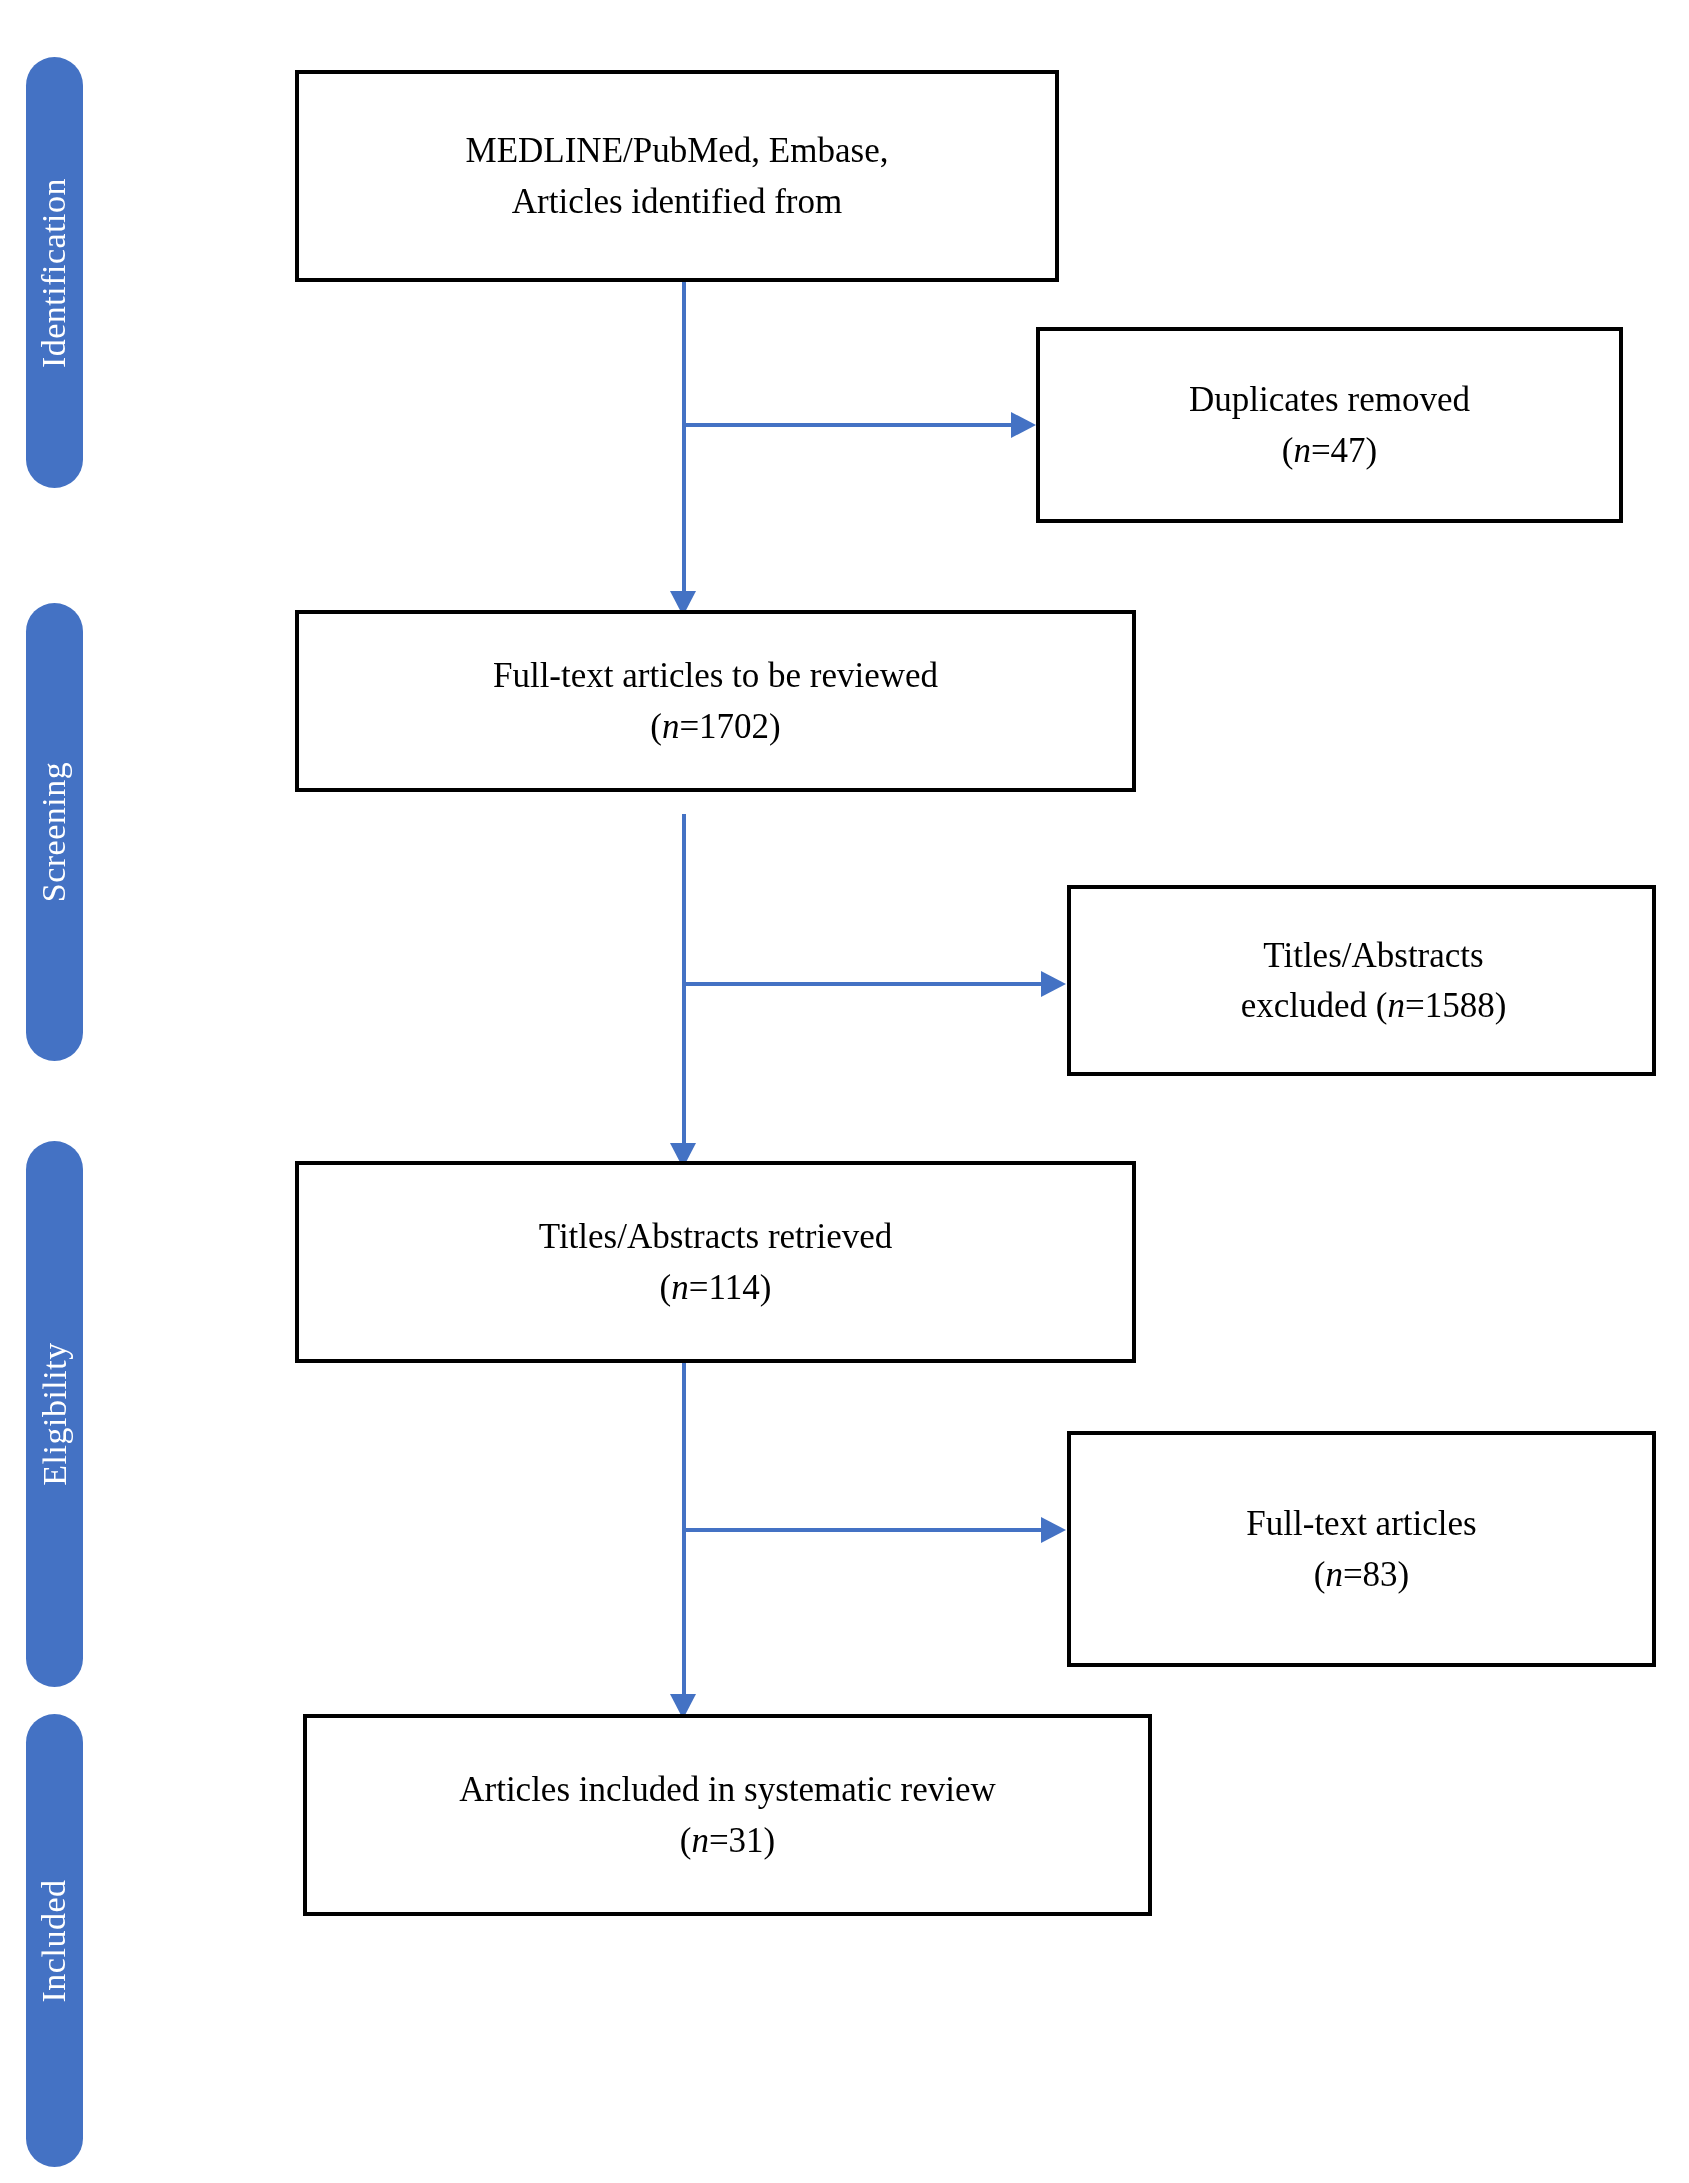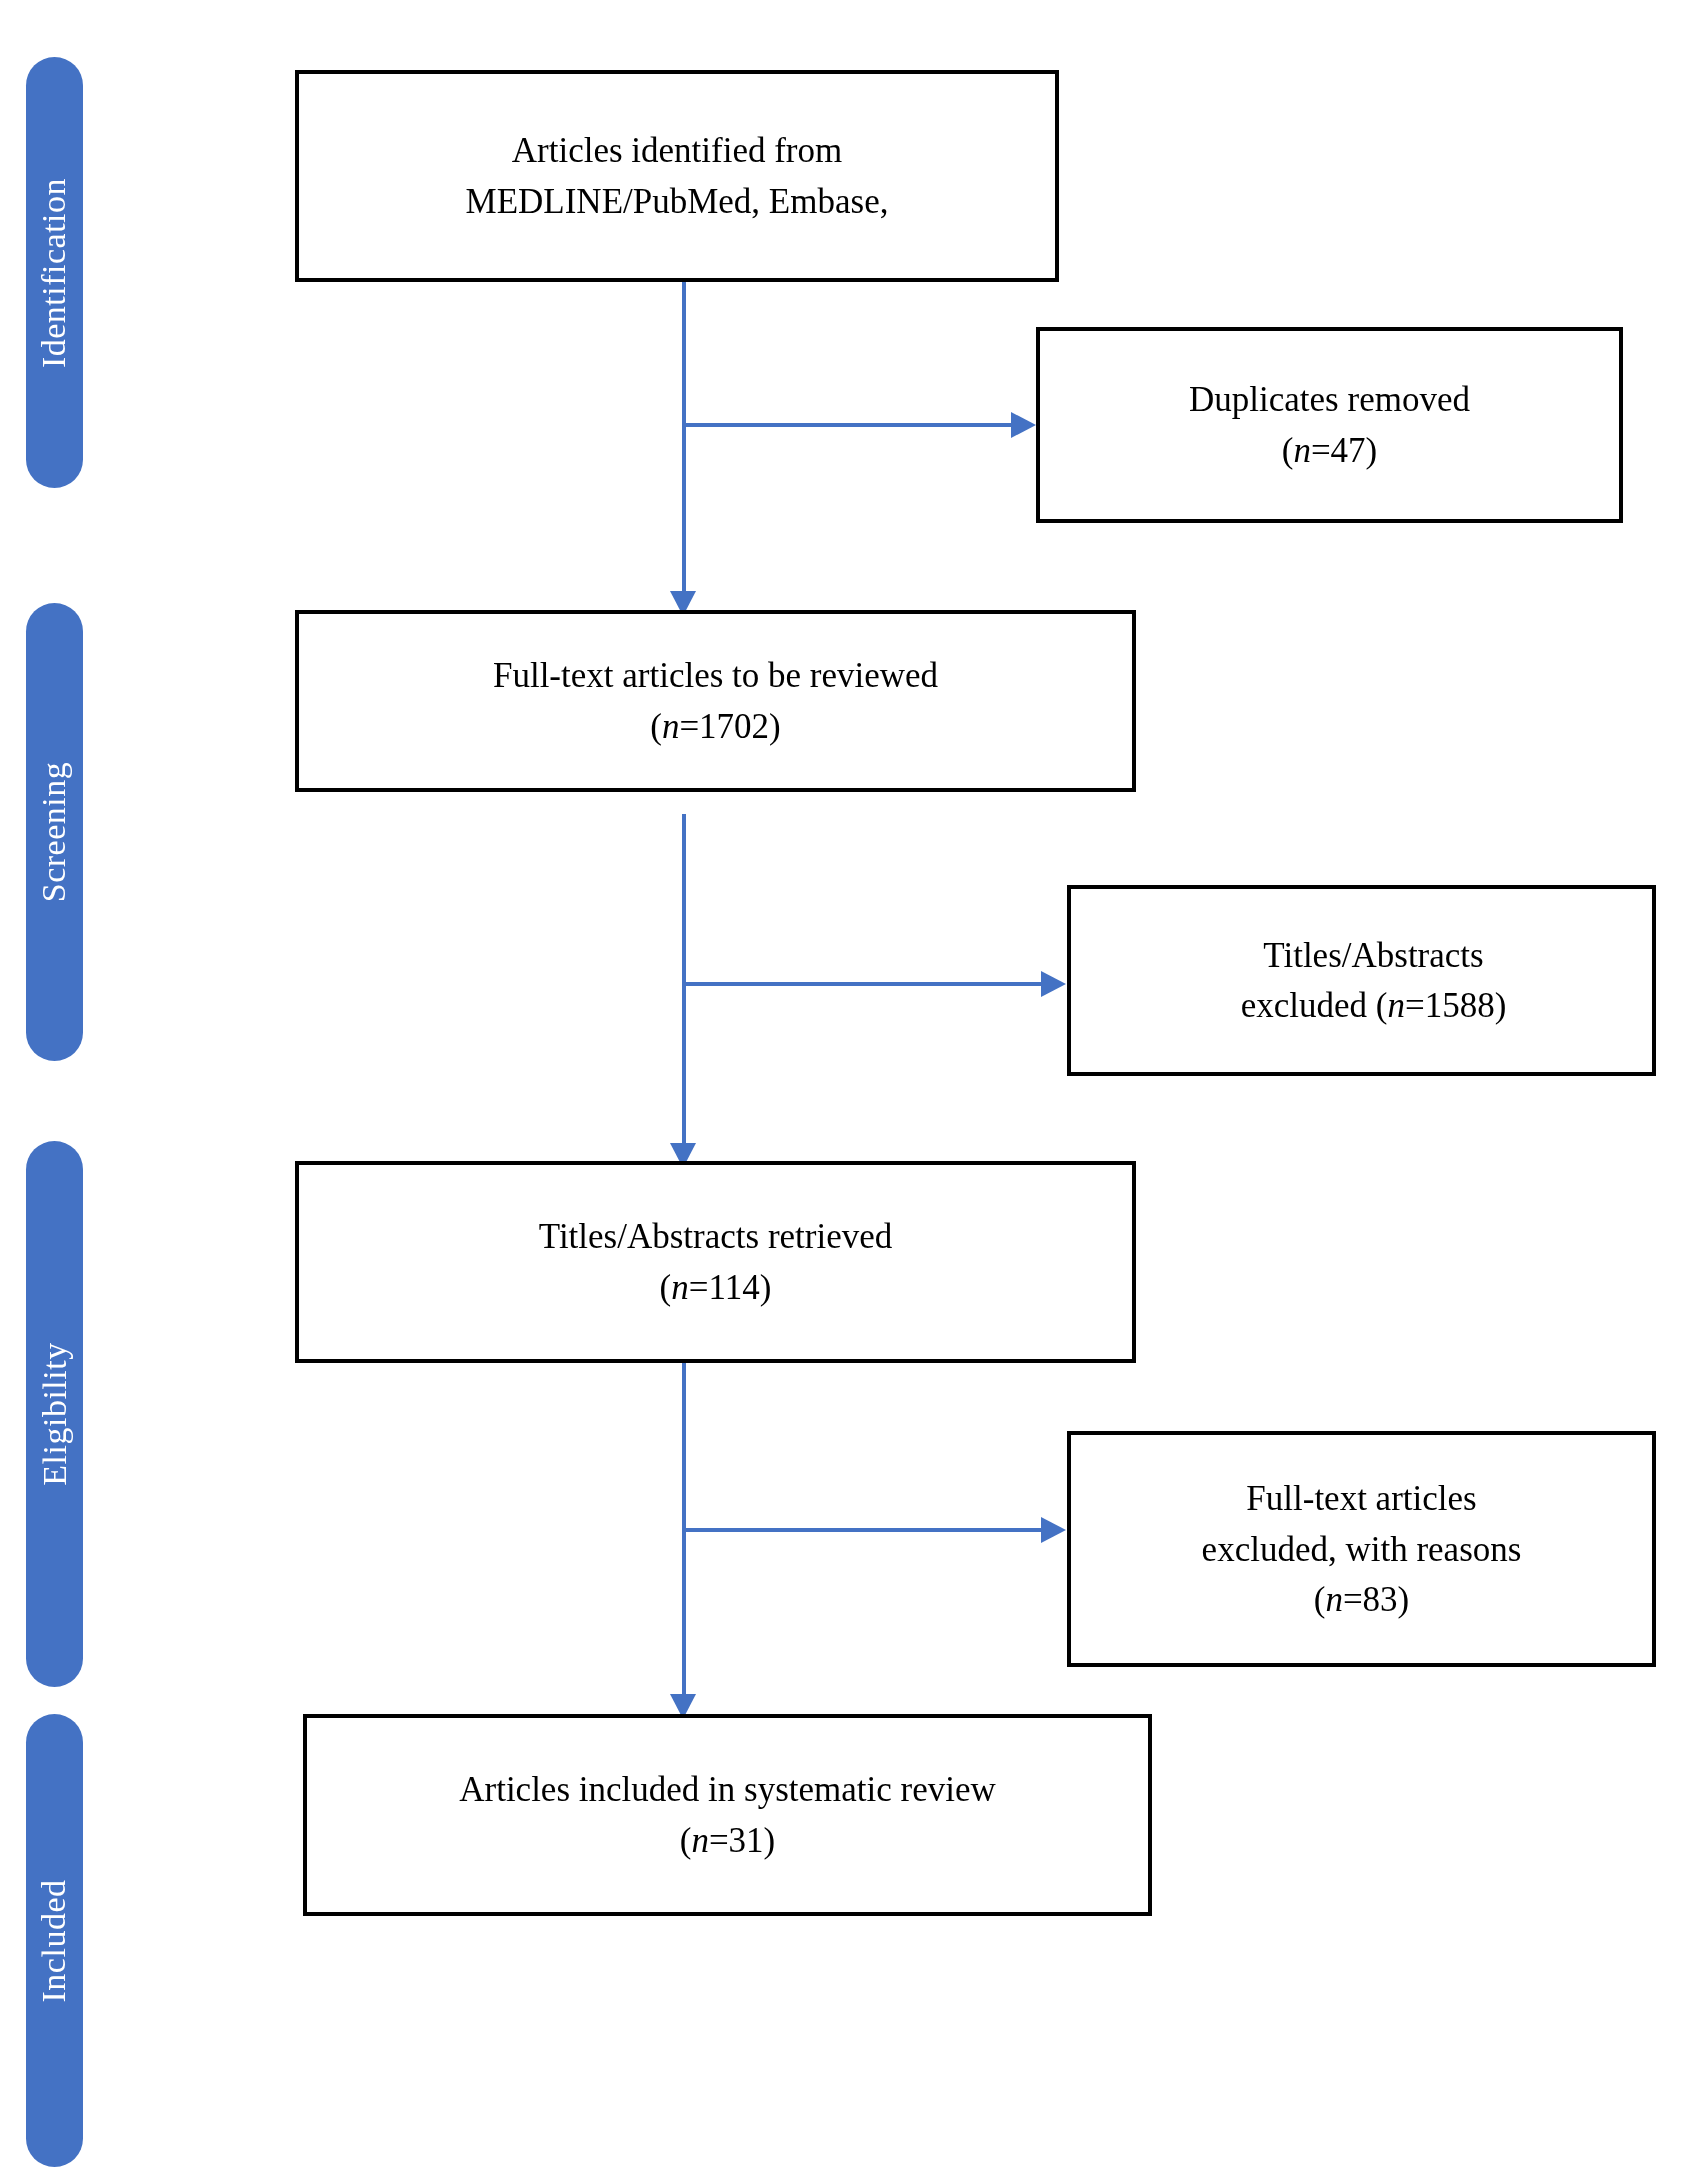--- a/index.html
+++ b/index.html
@@ -120,22 +120,22 @@
   <div class="hline" style="left:682px; top:982px; width:363px;"></div>
   <div class="arrow-right" style="left:1041px; top:971px;"></div>
 
   <div class="vline" style="left:682px; top:1359px; height:338px;"></div>
   <div class="arrow-down" style="left:670px; top:1694px;"></div>
 
   <div class="hline" style="left:682px; top:1528px; width:363px;"></div>
   <div class="arrow-right" style="left:1041px; top:1517px;"></div>
 
   <div class="flow-box" style="left:295px; top:70px; width:764px; height:212px;">
+    <p class="box-line">MEDLINE/PubMed, Embase,</p>
     <p class="box-line">Articles identified from</p>
-    <p class="box-line">MEDLINE/PubMed, Embase,</p>
   </div>
 
   <div class="flow-box" style="left:1036px; top:327px; width:587px; height:196px;">
     <p class="box-line">Duplicates removed</p>
     <p class="box-line"><span>(</span><span class="ital">n</span><span>=47)</span></p>
   </div>
 
   <div class="flow-box" style="left:295px; top:610px; width:841px; height:182px;">
     <p class="box-line">Full-text articles to be reviewed</p>
     <p class="box-line"><span>(</span><span class="ital">n</span><span>=1702)</span></p>
@@ -146,21 +146,20 @@
     <p class="box-line"><span>excluded (</span><span class="ital">n</span><span>=1588)</span></p>
   </div>
 
   <div class="flow-box" style="left:295px; top:1161px; width:841px; height:202px;">
     <p class="box-line">Titles/Abstracts retrieved</p>
     <p class="box-line"><span>(</span><span class="ital">n</span><span>=114)</span></p>
   </div>
 
   <div class="flow-box" style="left:1067px; top:1431px; width:589px; height:236px;">
     <p class="box-line">Full-text articles</p>
-    <p class="box-line">excluded, with reasons</p>
     <p class="box-line"><span>(</span><span class="ital">n</span><span>=83)</span></p>
   </div>
 
   <div class="flow-box" style="left:287px; top:1714px; width:849px; height:202px;margin-left:16px;">
     <p class="box-line">Articles included in systematic review</p>
     <p class="box-line"><span>(</span><span class="ital">n</span><span>=31)</span></p>
   </div>
 
 </div>
 

